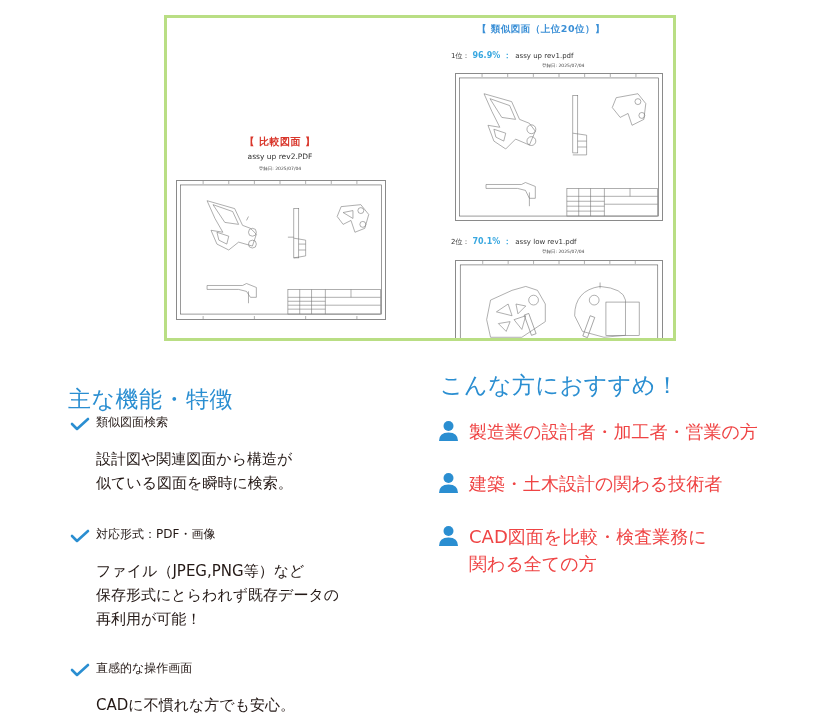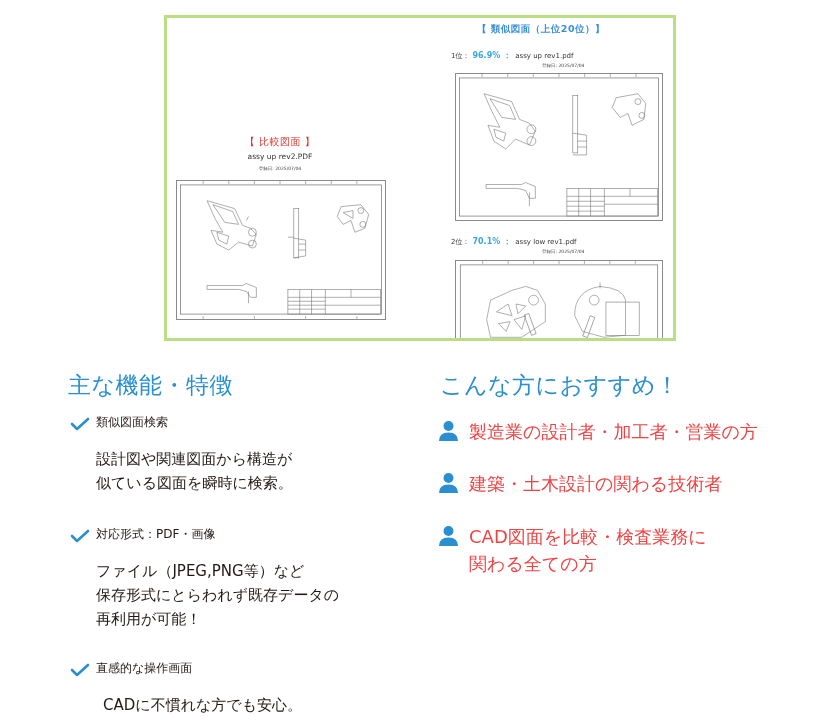--- a/index.html
+++ b/index.html
@@ -5,21 +5,21 @@
   * { box-sizing: border-box; margin: 0; padding: 0; }
   html, body { width: 840px; height: 722px; background: #ffffff; overflow: hidden; }
   body { position: relative; font-family: "DejaVu Sans", "Liberation Sans", sans-serif; color: #231815; }
 
   .frame {
     position: absolute; left: 164px; top: 15px; width: 512px; height: 326px;
     border: 3px solid #b9de84; background: #fff; overflow: hidden;
   }
   .abs { position: absolute; }
 
-  .cmp-title { left: 58px; top: 117px; width: 110px; text-align: center; font-size: 10px; font-weight: normal; color: #d9362b; letter-spacing: 0.5px; }
+  .cmp-title { left: 58px; top: 117px; width: 110px; text-align: center; font-size: 10px; font-weight: bold; color: #d9362b; letter-spacing: 0.5px; }
   .cmp-file { left: 58px; top: 134px; width: 110px; text-align: center; font-size: 7.5px; color: #333; }
   .cmp-date { left: 58px; top: 148px; width: 110px; text-align: center; font-size: 4.5px; color: #444; }
 
   .sim-title { left: 310px; top: 5px; width: 180px; font-size: 9.5px; font-weight: bold; color: #3a8fd6; letter-spacing: 0.5px; }
   .rank-line { font-size: 7px; color: #333; white-space: nowrap; }
   .rank-line .pct { color: #3aa8e0; font-weight: bold; font-size: 8px; margin: 0 3px; }
   .rank-date { font-size: 4.5px; color: #444; white-space: nowrap; }
 
   .drawing { position: absolute; border: 1px solid #8a8a8a; background: #fff; }
   .drawing svg { position: absolute; left: 0; top: 0; width: 100%; height: 100%; }
@@ -160,21 +160,21 @@
         <path d="M120 56 Q120 30 146 26 Q170 28 172 40 L172 76 L150 78 L128 72 Z"></path>
         <circle cx="140" cy="40" r="5"></circle>
         <rect x="152" y="42" width="34" height="34"></rect>
         <rect x="132" y="56" width="5" height="22" transform="rotate(20 134 67)"></rect>
         <line x1="146" y1="22" x2="146" y2="28"></line>
       </g>
     </svg>
   </div>
 </div>
 
-<div class="section-title" style="left:68px; top:370px;">主な機能・特徴</div>
+<div class="section-title" style="left:68px; top:384px;">主な機能・特徴</div>
 
 <div class="feat-head" style="left:70px; top:414px;">
   <svg class="check" viewBox="0 0 20 14">
       <polyline points="2,7 7,12 18,2" fill="none" stroke="#2a8ed1" stroke-width="2.6" stroke-linecap="round" stroke-linejoin="round"></polyline>
     </svg>
   <span>類似図面検索</span>
 </div>
 <div class="feat-body" style="left:96px; top:447px;">設計図や関連図面から構造が
 似ている図面を瞬時に検索。</div>
 
@@ -187,21 +187,21 @@
 <div class="feat-body" style="left:96px; top:559px;">ファイル（JPEG,PNG等）など
 保存形式にとらわれず既存データの
 再利用が可能！</div>
 
 <div class="feat-head" style="left:70px; top:660px;">
   <svg class="check" viewBox="0 0 20 14">
       <polyline points="2,7 7,12 18,2" fill="none" stroke="#2a8ed1" stroke-width="2.6" stroke-linecap="round" stroke-linejoin="round"></polyline>
     </svg>
   <span>直感的な操作画面</span>
 </div>
-<div class="feat-body" style="left:103px; top:693px;">CADに不慣れな方でも安心。</div>
+<div class="feat-body" style="left:96px; top:693px;">CADに不慣れな方でも安心。</div>
 
 <div class="section-title" style="left:440px; top:370px;">こんな方におすすめ！</div>
 
 <div class="rec-item" style="left:438px; top:418px;">
   <svg class="person" viewBox="0 0 21 22">
       <circle cx="10.5" cy="6" r="5" fill="#2a8ed1"></circle>
       <path d="M1 21 Q1 12.5 10.5 12.5 Q20 12.5 20 21 Z" fill="#2a8ed1"></path>
     </svg>
   <span class="rec-text">製造業の設計者・加工者・営業の方</span>
 </div>

